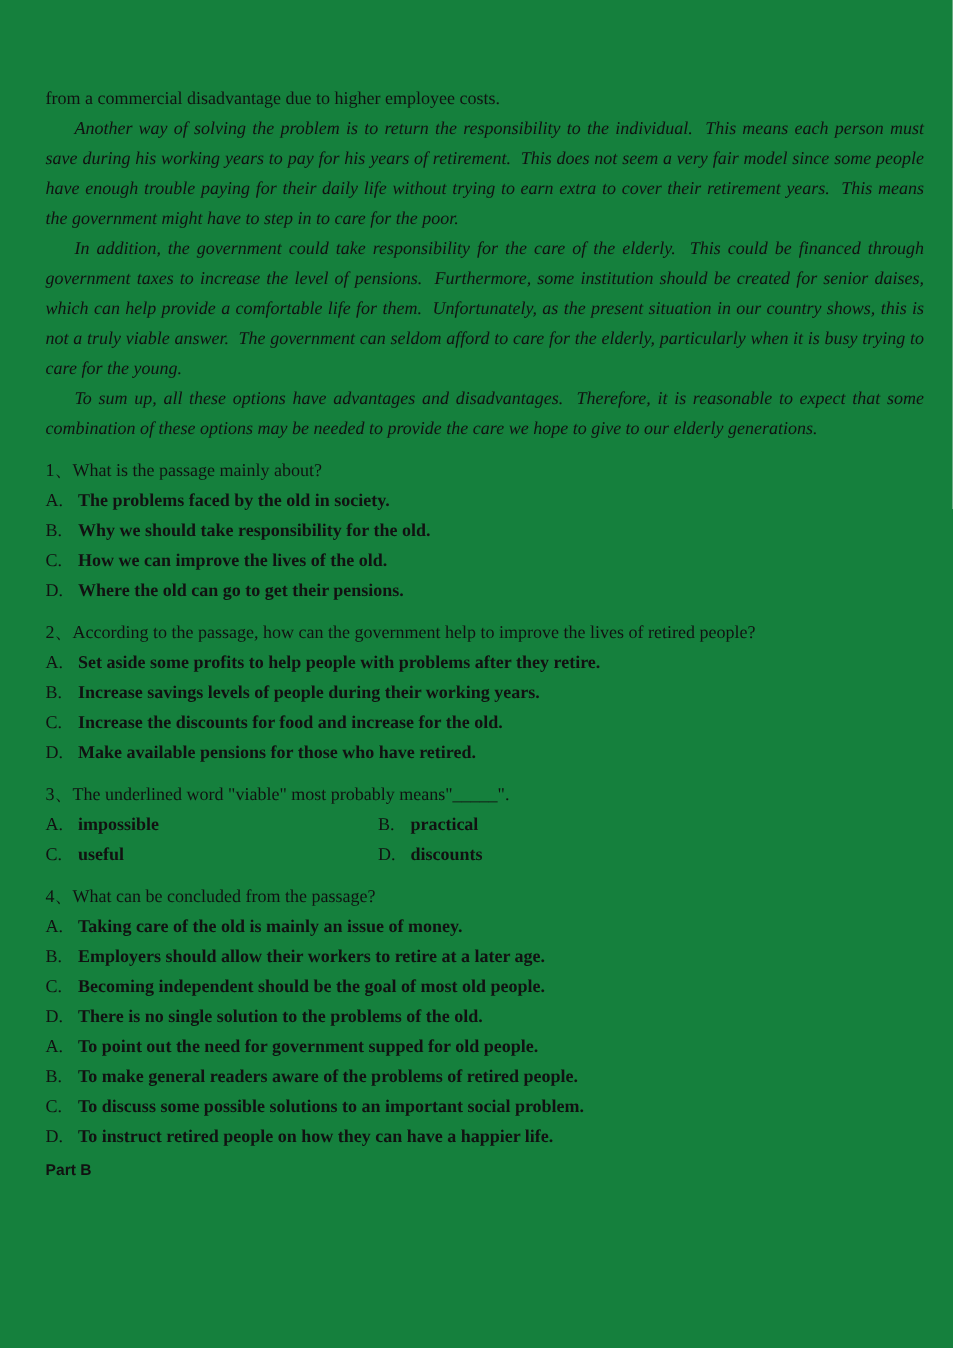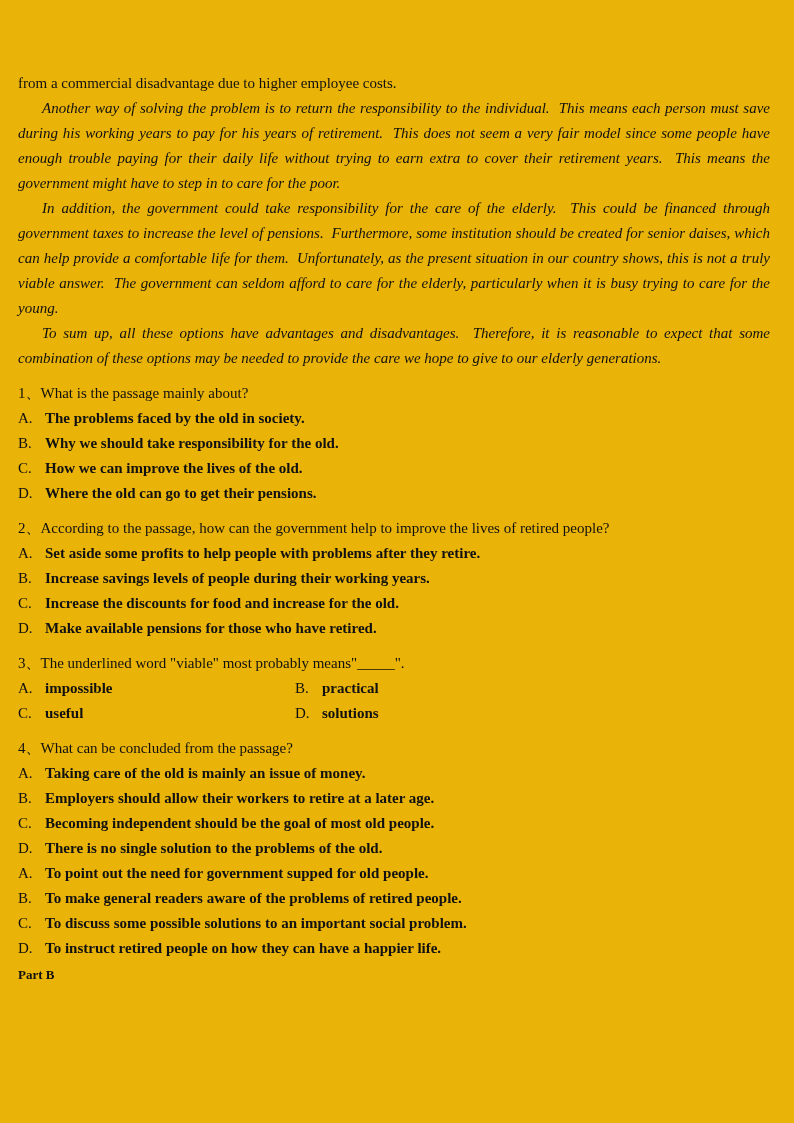--- a/index.html
+++ b/index.html
@@ -5,23 +5,23 @@
   html, body {
     margin: 0;
     padding: 0;
     background: #ffffff;
   }
   .page {
     position: relative;
     width: 794px;
     height: 1123px;
     margin: 0 auto;
-    background: #eab308;
+    background: #15803d;
     box-sizing: border-box;
-    padding: 71px 24px 0 18px;
+    padding: 71px 24px 0 38px;
     overflow: hidden;
     font-family: "Liberation Serif", "DejaVu Serif", serif;
     font-size: 15px;
     line-height: 25px;
     color: #111111;
   }
   .passage p {
     margin: 0;
     text-align: justify;
     white-space: pre-wrap;
@@ -52,21 +52,21 @@
     display: flex;
   }
   .options-cols .option.col1 {
     flex: 0 0 277px;
   }
   .options-cols .option.col2 {
     flex: 1 1 auto;
   }
   .footer {
     margin-top: 5px;
-    font-family: Liberation Serif, serif;
+    font-family: Liberation Sans, sans-serif;
     font-weight: bold;
     font-size: 13px;
     line-height: 17px;
     color: #111111;
   }
   .footer div { margin: 0; }
 </style>
 </head>
 <body>
 
@@ -133,21 +133,21 @@
             <span class="opt-text">practical</span>
           </div>
       </div>
       <div class="options-cols">
         <div class="option col1">
             <span class="opt-letter">C.</span>
             <span class="opt-text">useful</span>
           </div>
         <div class="option col2">
             <span class="opt-letter">D.</span>
-            <span class="opt-text">solutions</span>
+            <span class="opt-text">discounts</span>
           </div>
       </div>
     </div>
 
     <div class="question">
       <div class="q-prompt"><span class="q-num">4、</span><span>What can be concluded from the passage?</span></div>
       <div class="option">
           <span class="opt-letter">A.</span>
           <span class="opt-text">Taking care of the old is mainly an issue of money.</span>
         </div>

